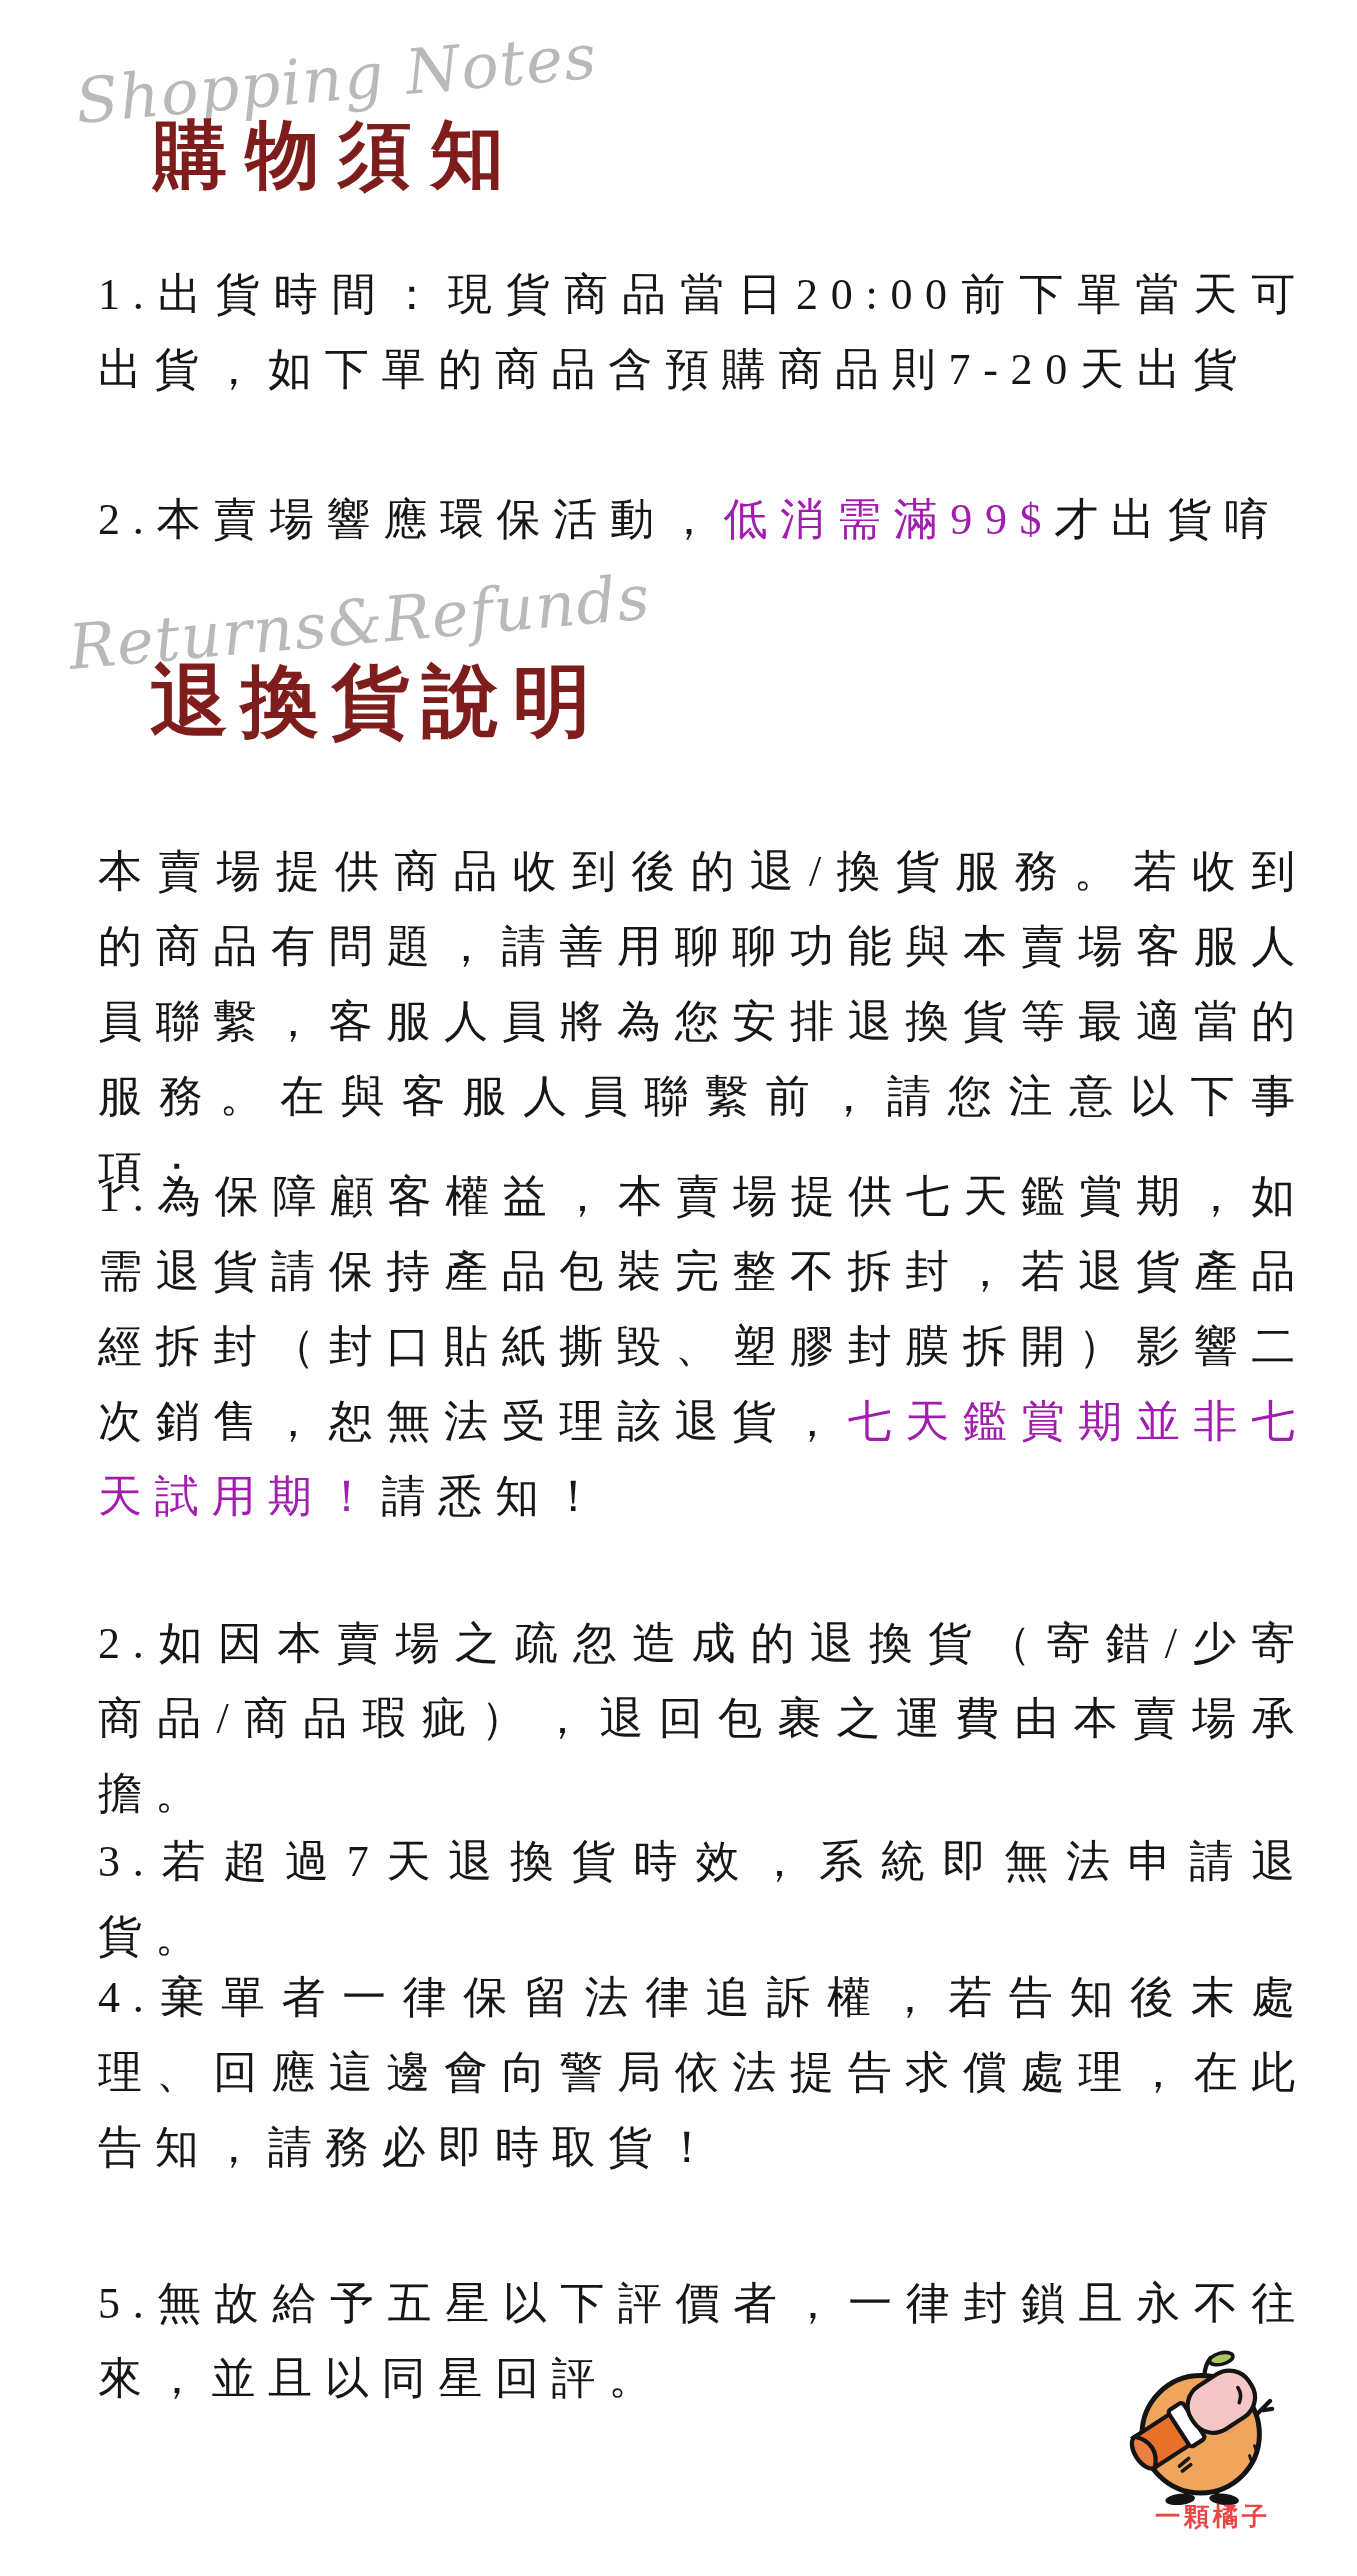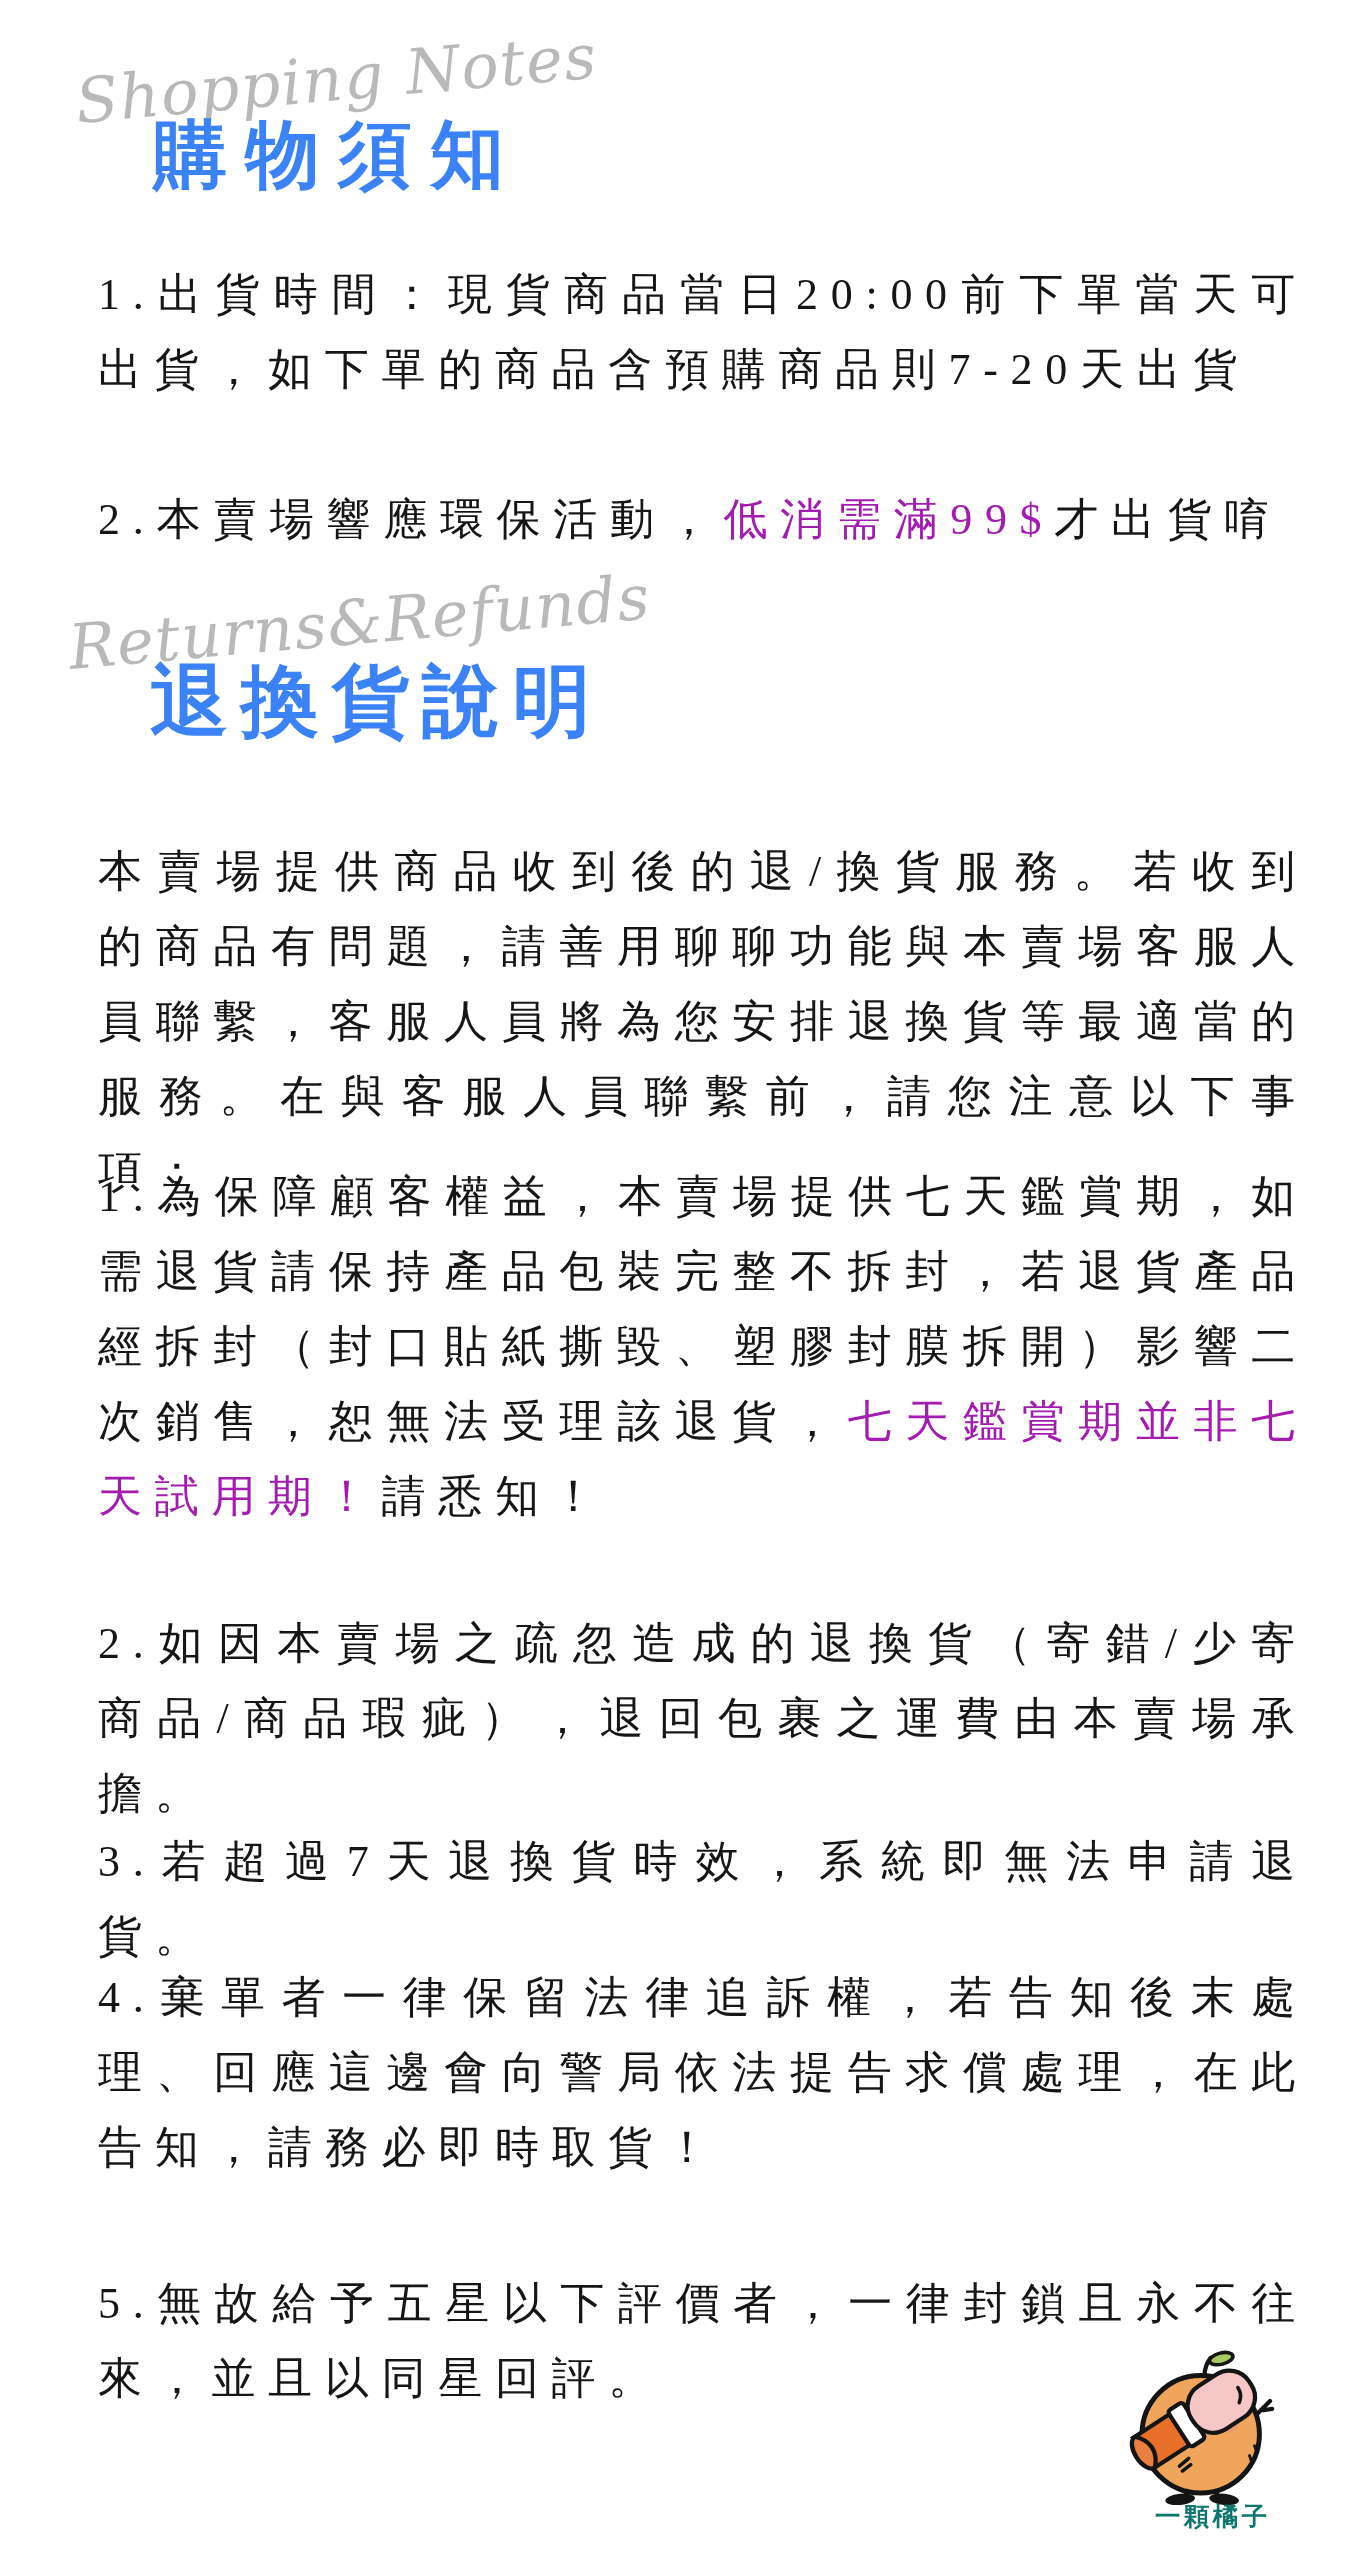--- a/index.html
+++ b/index.html
@@ -26,21 +26,21 @@
     transform:rotate(-5deg);
     transform-origin:left center;
     z-index:1;
   }
   .script-1 { left:76px; top:65px; }
   .script-2 { left:69px;  top:611px; }
   
   .sec-title {
     position:absolute;
     font-weight:700;
-    color:#3b82f6;
+    color:#7f1d1d;
     white-space:nowrap;
     z-index:2;
   }
   .title-1 { left:153px; top:106px; font-size:74px; letter-spacing:18.4px; }
   .title-2 { left:150px; top:650px; font-size:78px; letter-spacing:12.7px; }
   
   .txt {
     position:absolute;
     left:98px;
     width:1210px;
@@ -70,21 +70,21 @@
     height:157px;
     z-index:2;
   }
   .brand {
     position:absolute;
     left:1155px;
     top:2500px;
     font-size:25.4px;
     font-weight:700;
     letter-spacing:3.5px;
-    color:#0f766e;
+    color:#ef4444;
     font-family:"DejaVu Sans",sans-serif;
     white-space:nowrap;
     z-index:2;
   }
 </style>
 </head>
 <body>
 
 <div class="page">
 

